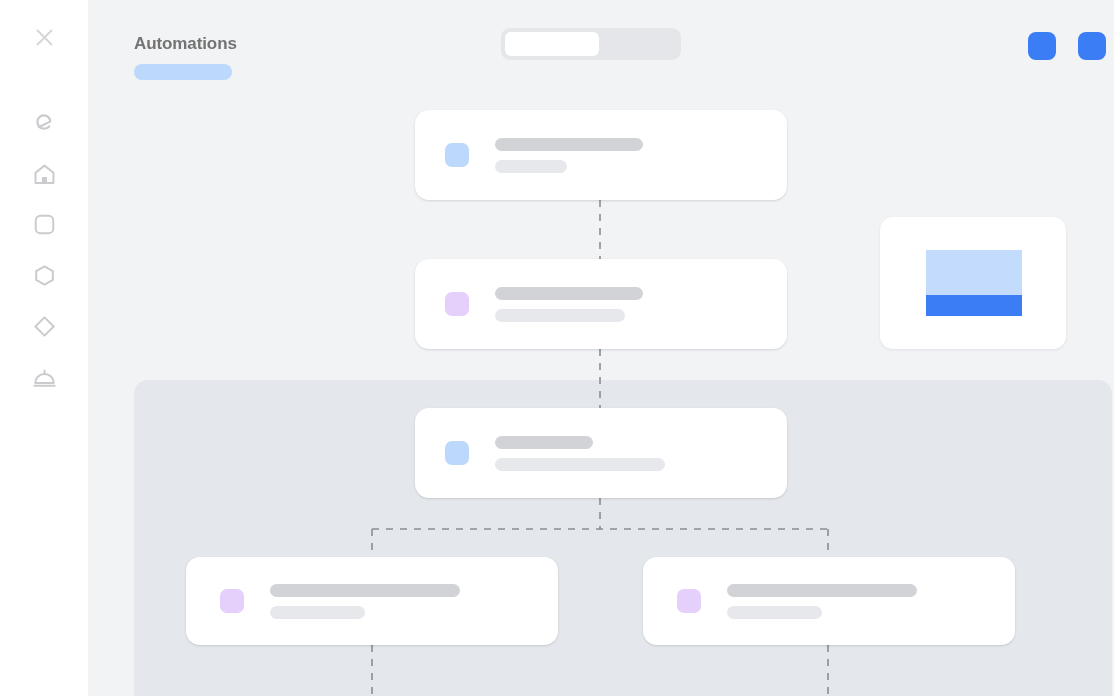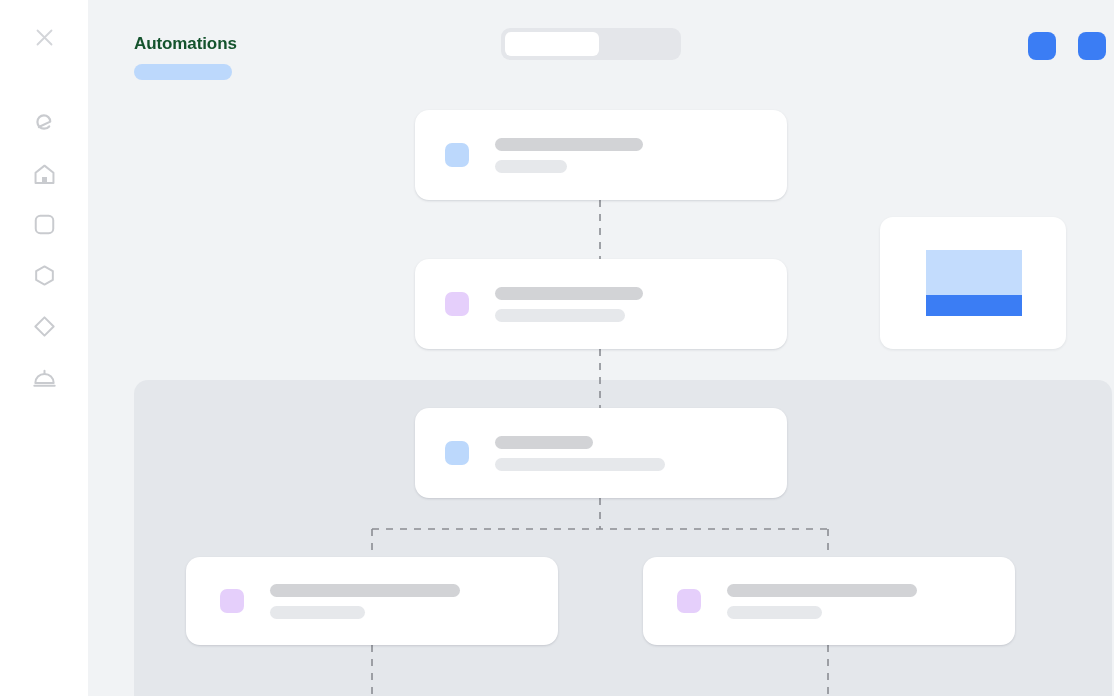--- a/index.html
+++ b/index.html
@@ -49,21 +49,21 @@
     height: 92px;
     z-index: 20;
   }
 
   #page-title {
     position: absolute;
     left: 46px;
     top: 34px;
     font-size: 17px;
     font-weight: bold;
-    color: #14532d;
+    color: #737373;
     letter-spacing: -0.1px;
     white-space: nowrap;
   }
 
   #title-skeleton {
     position: absolute;
     left: 46px;
     top: 64px;
     width: 98px;
     height: 16px;

